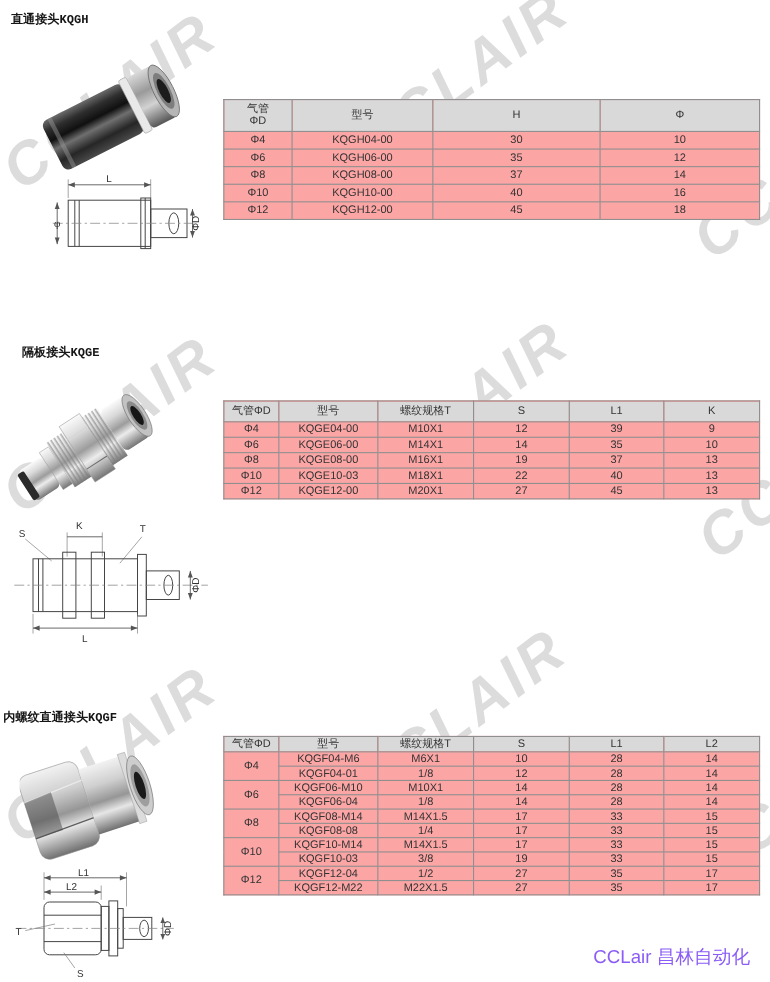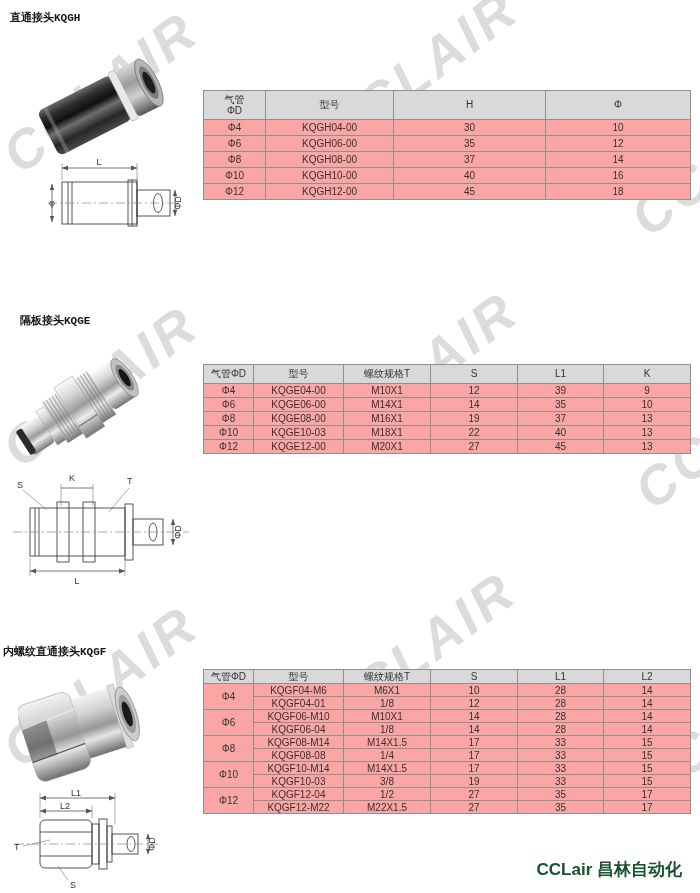--- a/index.html
+++ b/index.html
@@ -16,21 +16,21 @@
   table.spec{position:absolute;border-collapse:collapse;table-layout:fixed;background:#fca5a5;}
   .spec th,.spec td{border:1px solid #8f8f8f;font-size:10px;color:#333;text-align:center;
       vertical-align:middle;padding:0;font-weight:400;overflow:hidden;}
   .spec th{background:#d9d9d9;white-space:pre-line;line-height:1.15;}
   #t1 th{height:28px}  #t1 td{height:15px}
   #t2 th{height:18px}  #t2 td{height:13px}
   #t3 th{height:13px}  #t3 td{height:12px}
   #t3 tr.group-inner td{border-top-color:#aaaaaa;}
   
   svg.art{position:absolute;}
-  .brand{position:absolute;top:858px;right:18px;font-size:17px;font-weight:700;color:#14532d;}
+  .brand{position:absolute;top:858px;right:18px;font-size:17px;font-weight:400;color:#8b5cf6;}
   .dim{stroke:#555;stroke-width:0.8;fill:none;}
   .ext{stroke:#777;stroke-width:0.6;fill:none;}
   .out{stroke:#444;stroke-width:0.9;fill:none;}
   .cl{stroke:#888;stroke-width:0.7;fill:none;stroke-dasharray:9 3 2 3;}
   .ah{fill:#555;stroke:none;}
   .dl{font-size:9px;fill:#333;font-family:"Liberation Sans",sans-serif;}
 </style>
 </head>
 <body>
 

